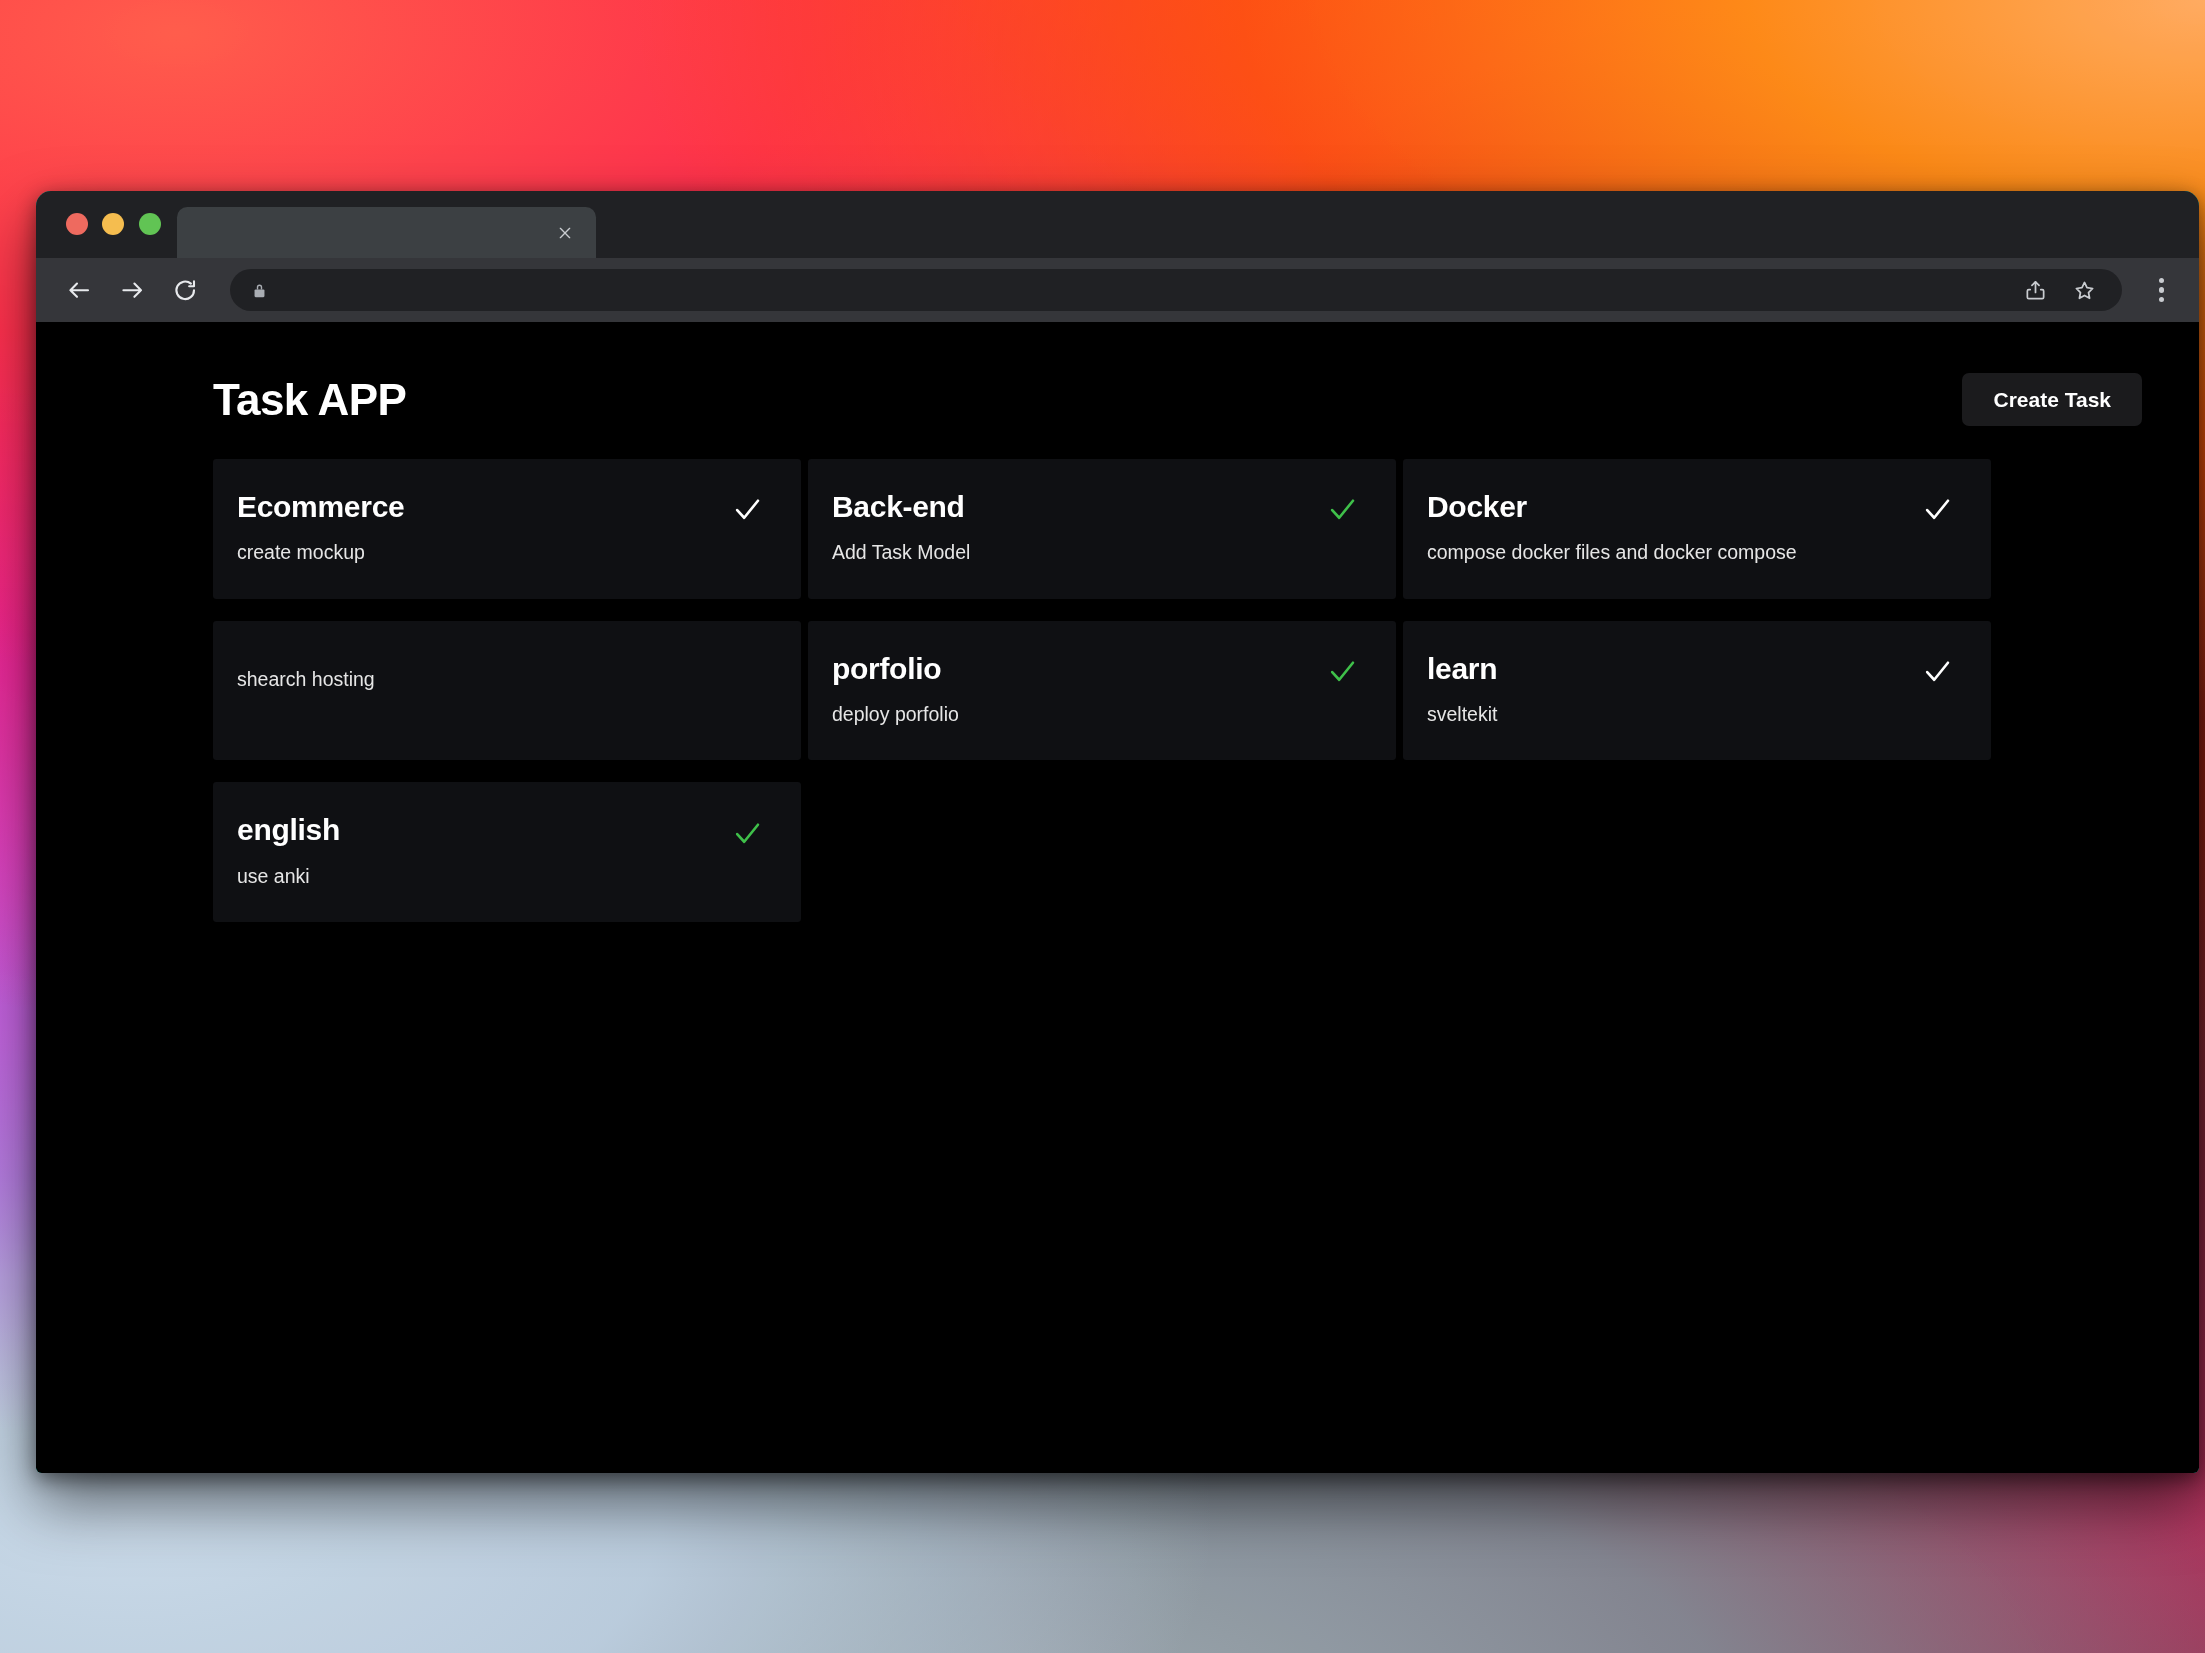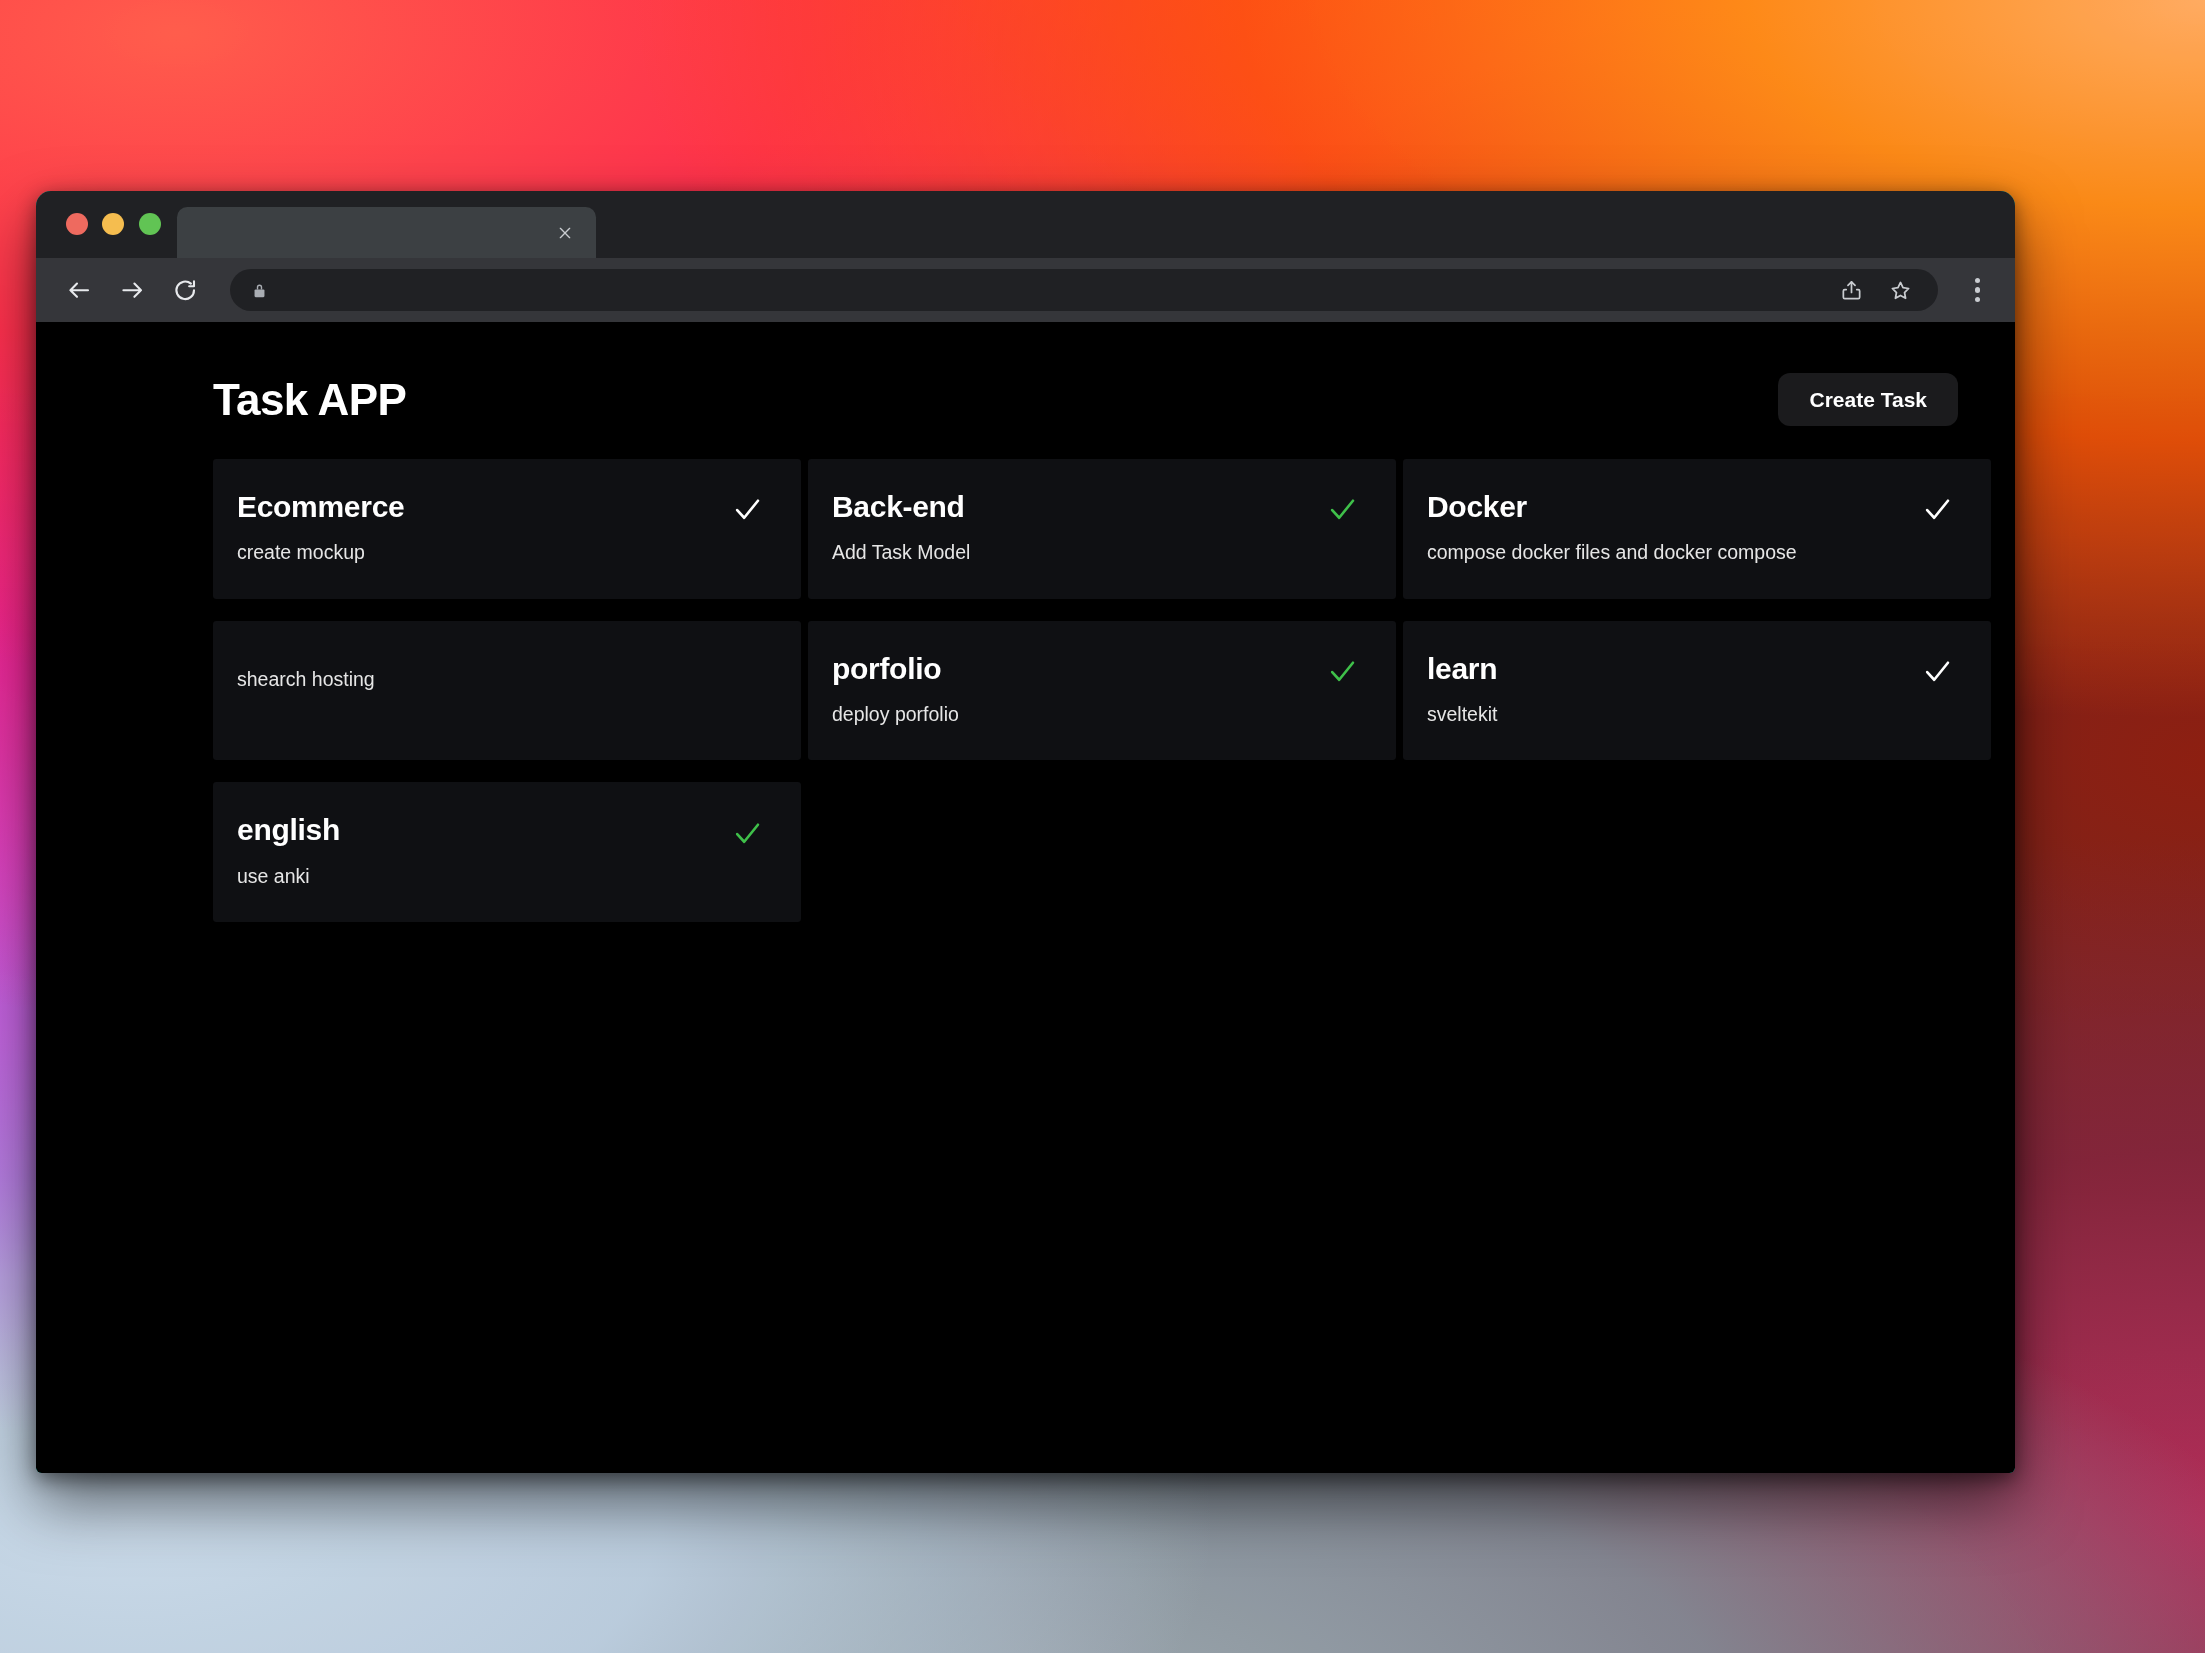--- a/index.html
+++ b/index.html
@@ -34,21 +34,21 @@
     opacity:.055; mix-blend-mode:overlay; pointer-events:none;
     background-image:
       repeating-linear-gradient(0deg, rgba(255,255,255,.5) 0 0.6px, rgba(0,0,0,.5) 0.6px 1.1px);
     background-size:100% 1.7px;
   }
 
   
   #browser-window {
     position:absolute;
     left:36px; top:191px;
-    width:1979px; height:1282px;
+    width:2163px; height:1282px;
     border-radius:15px 15px 5.7px 5.7px;
     overflow:hidden;
     box-shadow:0 29px 63px rgba(0,0,0,.55), 0 5.7px 19.5px rgba(0,0,0,.45);
     background:#14b8a6;
     display:flex; flex-direction:column;
   }
 
   
   .tabstrip {
     height:67px;
@@ -146,21 +146,21 @@
     font-weight:700;
     letter-spacing:-0.6px;
   }
   .create-task-btn {
     background:#1b1b1d;
     color:#ffffff;
     font-size:21px;
     font-weight:700;
     padding:16px 31px;
     border:none;
-    border-radius:12px;
+    border-radius:7px;
     line-height:1;
   }
 
   .task-grid {
     display:grid;
     grid-template-columns:repeat(3, 588px);
     gap:22px 7px;
     padding:33px 0 0 177px;
     align-content:start;
   }

